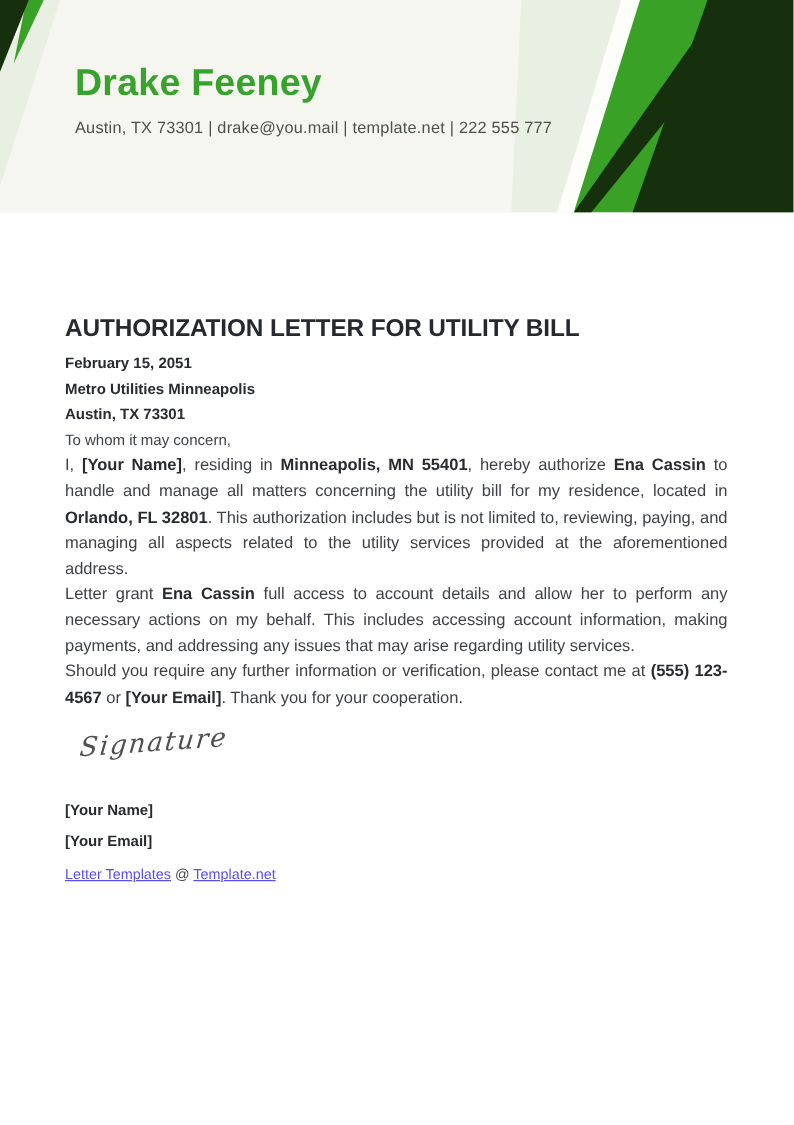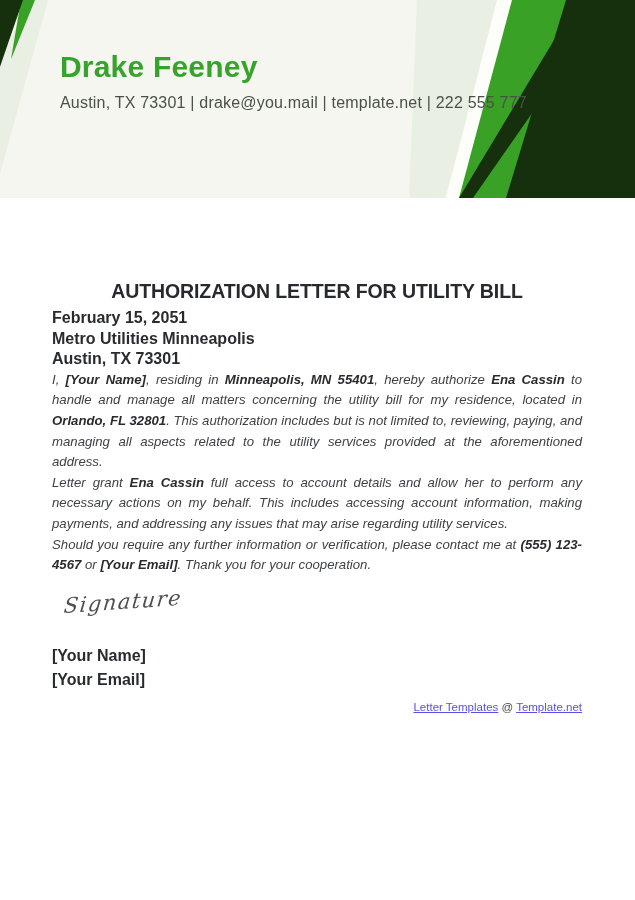--- a/index.html
+++ b/index.html
@@ -1,43 +1,43 @@
 <!DOCTYPE html>
 <html><head>
 <meta charset="utf-8">
 <style>
   html,body{margin:0;padding:0;background:#ffffff;}
   .page{
     width:635px;height:900px;position:relative;overflow:hidden;background:#ffffff;
     font-family:"Liberation Sans",sans-serif;
   }
   
-  .letterhead{position:relative;height:198px;background:#f5f6ef;overflow:hidden;}
+  .letterhead{position:relative;height:170px;background:#f5f6ef;overflow:hidden;}
   .letterhead svg{position:absolute;left:0;top:0;width:100%;height:100%;display:block;}
   .hd-text{position:absolute;left:60px;top:50px;}
   .sender-name{font-size:30px;font-weight:700;color:#38a32c;letter-spacing:.2px;line-height:1.1;}
-  .sender-contact{margin-top:11px;font-size:16px;color:#4b5049;letter-spacing:.2px;}
+  .sender-contact{margin-top:11px;font-size:13px;color:#4b5049;letter-spacing:.2px;}
   
   .letter{padding:82px 53px 0 52px;}
   .letter-title{
-    margin:0 0 5px 0;text-align:center;font-size:19.5px;font-weight:700;
+    margin:0 0 5px 0;text-align:left;font-size:19.5px;font-weight:700;
     color:#26292e;letter-spacing:-.1px;line-height:23px;
   }
-  .line{font-size:16px;line-height:20.6px;color:#3e4247;}
+  .line{font-size:12px;line-height:20.6px;color:#3e4247;}
   .bold{font-weight:700;color:#282b30;}
-  .para{margin:0;text-align:justify;font-size:13.2px;line-height:20.6px;color:#3e4247;font-style:italic;}
+  .para{margin:0;text-align:justify;font-size:13.2px;line-height:20.6px;color:#3e4247;}
   .para .b{font-weight:700;color:#282b30;}
   .signature{
     margin:18px 0 0 12px;width:max-content;
     font-family:"DejaVu Serif",serif;font-style:italic;font-size:21px;color:#4f4f4f;
     letter-spacing:1.5px;transform:rotate(-4deg) skewX(-10deg);transform-origin:left center;
   }
   .signer-name{margin-top:28px;}
   .signer-email{margin-top:4px;}
-  .footer{margin-top:10px;text-align:right;font-size:11.5px;color:#4a4a4a;}
+  .footer{margin-top:10px;text-align:left;font-size:11.5px;color:#4a4a4a;}
   .footer a{color:#5a50e8;text-decoration:underline;cursor:pointer;}
 </style>
 </head>
 <body>
 
 <div class="page">
 
   <header class="letterhead">
     <svg viewBox="0 0 635 154" preserveAspectRatio="none">
 
@@ -56,20 +56,21 @@
       <div class="sender-contact">Austin, TX 73301 | drake@you.mail | template.net | 222 555 777</div>
     </div>
   </header>
 
   <main class="letter">
     <h1 class="letter-title">AUTHORIZATION LETTER FOR UTILITY BILL</h1>
 
     <div class="line bold">February 15, 2051</div>
     <div class="line bold">Metro Utilities Minneapolis</div>
     <div class="line bold">Austin, TX 73301</div>
+    <div class="line">To whom it may concern,</div>
 
     <p class="para"><span>I, </span><span class="b">[Your Name]</span><span>, residing in </span><span class="b">Minneapolis, MN 55401</span><span>, hereby authorize </span><span class="b">Ena Cassin</span><span> to handle and manage all matters concerning the utility bill for my residence, located in </span><span class="b">Orlando, FL 32801</span><span>. This authorization includes but is not limited to, reviewing, paying, and managing all aspects related to the utility services provided at the aforementioned address.</span></p>
     <p class="para"><span>Letter grant </span><span class="b">Ena Cassin</span><span> full access to account details and allow her to perform any necessary actions on my behalf. This includes accessing account information, making payments, and addressing any issues that may arise regarding utility services.</span></p>
     <p class="para"><span>Should you require any further information or verification, please contact me at </span><span class="b">(555) 123-4567</span><span> or </span><span class="b">[Your Email]</span><span>. Thank you for your cooperation.</span></p>
 
 
     <div class="signature">Signature</div>
 
     <div class="line bold signer-name">[Your Name]</div>
     <div class="line bold signer-email">[Your Email]</div>

